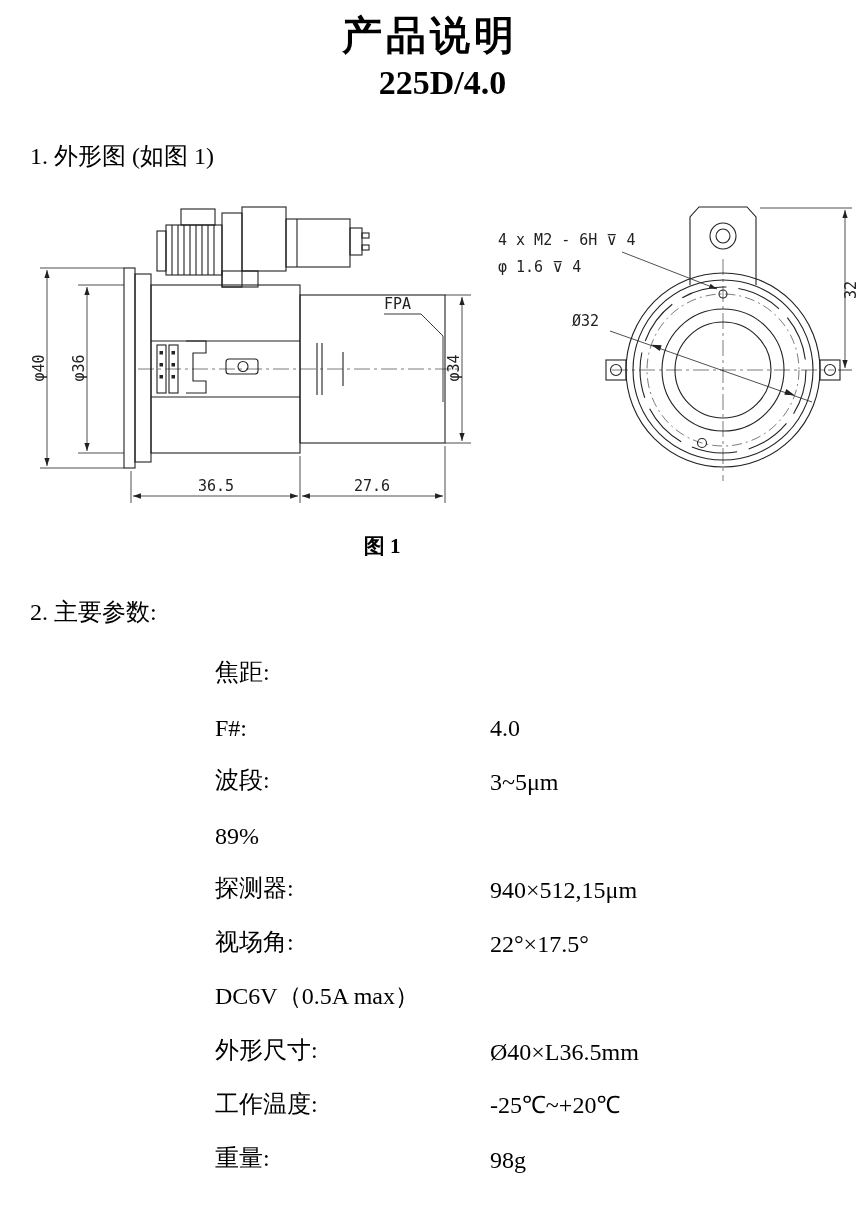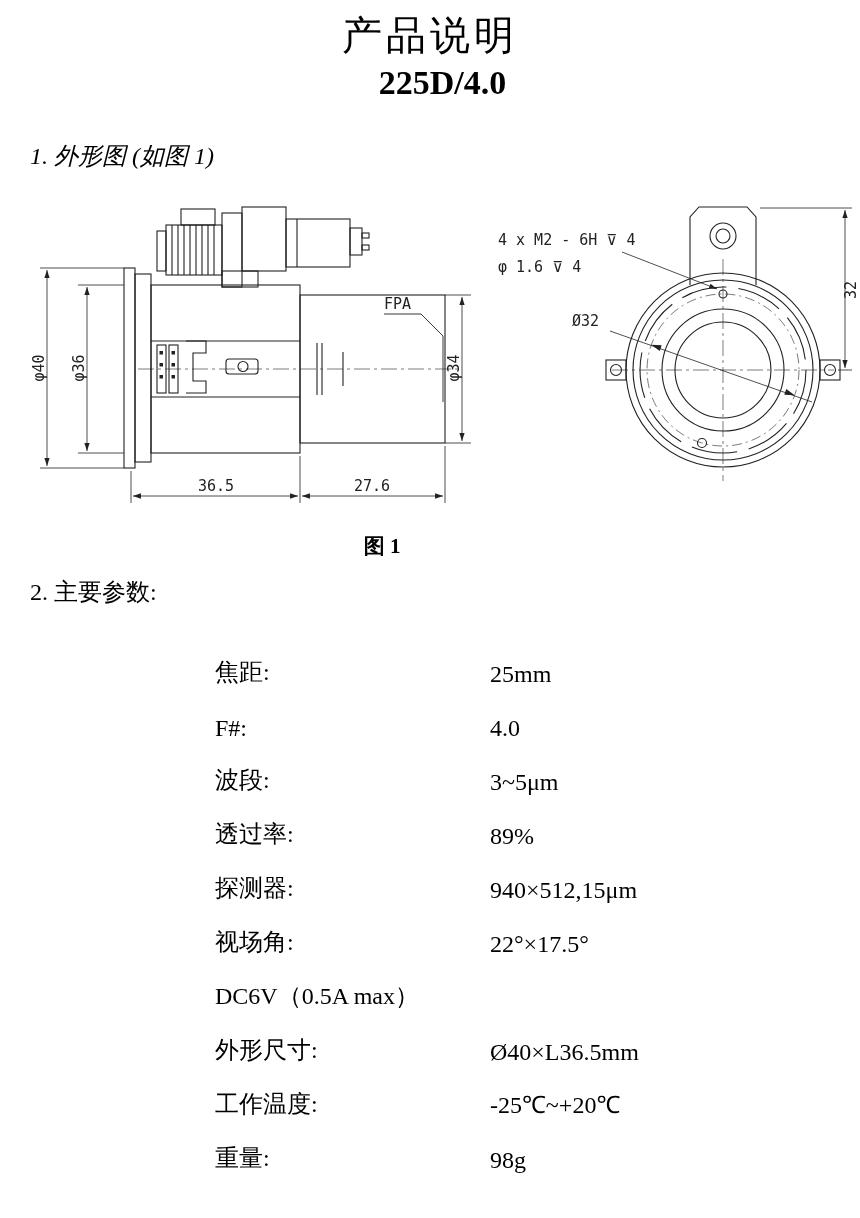--- a/index.html
+++ b/index.html
@@ -3,31 +3,31 @@
 <meta charset="utf-8">
 <style>
   * { margin:0; padding:0; box-sizing:border-box; }
   html,body { background:#fff; }
   body {
     width:860px; height:1218px; position:relative;
     font-family:"Liberation Serif", serif; color:#000; overflow:hidden;
   }
   .title {
     position:absolute; top:8px; left:0; width:100%;
-    text-align:center; font-size:40px; font-weight:normal; letter-spacing:4px;
+    text-align:center; font-size:40px; font-weight:bold; letter-spacing:4px;
   }
   .model {
     position:absolute; top:64px; left:0; width:100%;
     text-align:center; font-size:34px; font-weight:bold;padding-left:25px;
   }
   .sec-heading {
     position:absolute; left:30px; font-size:24px; white-space:pre;
   }
-  .sec1 { top:140px;font-style:italic; }
-  .sec2 { top:576px; }
+  .sec1 { top:140px; }
+  .sec2 { top:596px; }
   .fig { position:absolute; top:195px; left:0; }
   .caption {
     position:absolute; top:532px; left:0; width:764px;
     text-align:center; font-size:21px; font-weight:bold;
   }
   .params { position:absolute; top:634px; left:215px; right:30px; }
   .param-row { display:flex; height:54px; align-items:flex-end; font-size:24px; }
   .param-label { width:275px; }
   .param-value { flex:1; }
   svg text {
@@ -163,32 +163,30 @@
   <text transform="translate(856,95) rotate(-90)" text-anchor="middle">32</text>
 </svg>
 
 <div class="caption">图 1</div>
 
 <div class="sec-heading sec2">2. 主要参数:</div>
 
 <div class="params">
   <div class="param-row">
     <span class="param-label">焦距:</span>
-    <span class="param-value">25mm</span>
   </div>
   <div class="param-row">
     <span class="param-label">F#:</span>
     <span class="param-value">4.0</span>
   </div>
   <div class="param-row">
     <span class="param-label">波段:</span>
     <span class="param-value">3~5μm</span>
   </div>
   <div class="param-row">
-    <span class="param-label">透过率:</span>
     <span class="param-value">89%</span>
   </div>
   <div class="param-row">
     <span class="param-label">探测器:</span>
     <span class="param-value">940×512,15μm</span>
   </div>
   <div class="param-row">
     <span class="param-label">视场角:</span>
     <span class="param-value">22°×17.5°</span>
   </div>

